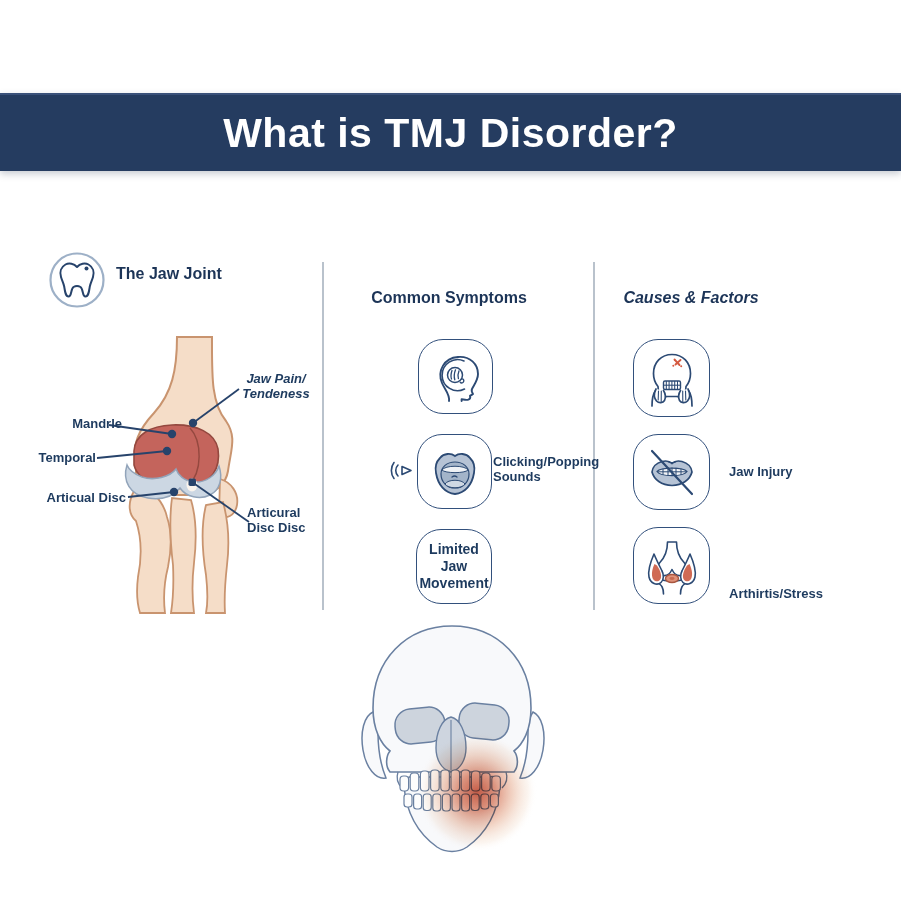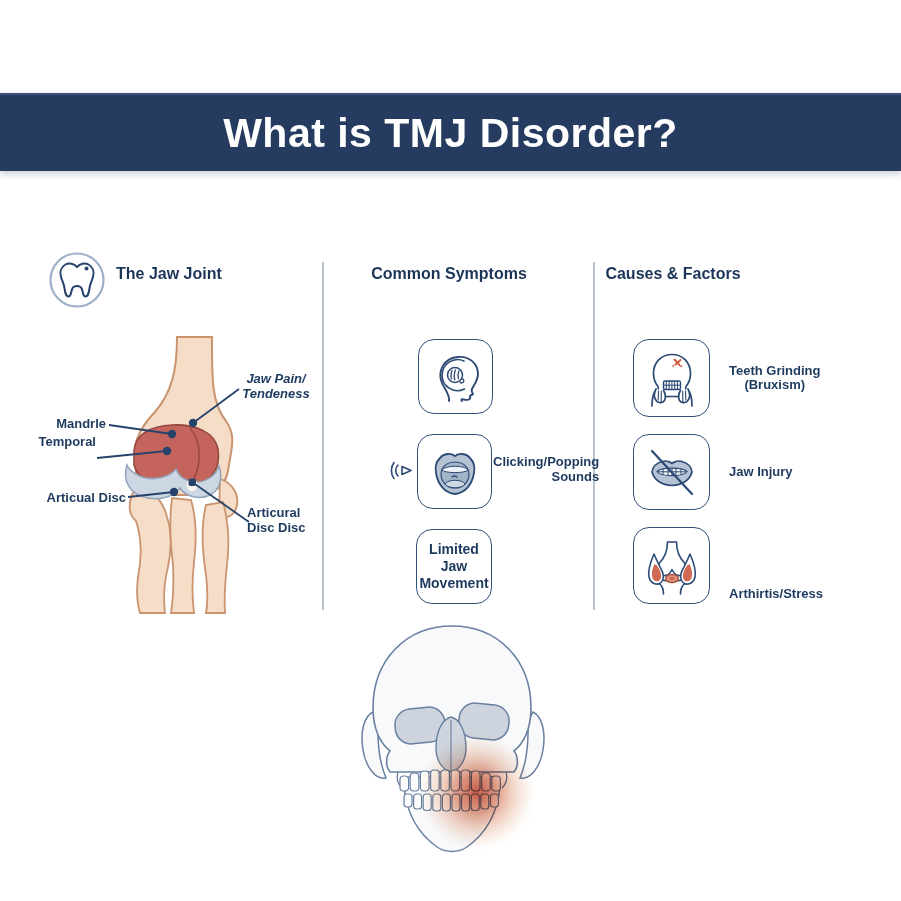--- a/index.html
+++ b/index.html
@@ -9,30 +9,30 @@
   .pre{white-space:pre-line;}
 
   
   .header-band{left:0;top:93px;width:901px;height:76px;background:#253c60;
     border-top:2px solid #3a517a;box-shadow:0 3px 7px rgba(40,55,85,.25);
     display:flex;align-items:center;justify-content:center;}
   .header-band h1{margin:0;color:#ffffff;font-size:41px;font-weight:700;letter-spacing:.5px;}
 
   
   .col-title{color:#1c3457;font-size:16px;font-weight:700;}
-  .col-title.center{text-align:center;}
+  .col-title.center{text-align:center;margin-top:24px;}
   .divider{width:2px;background:#b9c2cc;top:262px;height:348px;}
 
   
   .lbl{color:#1d3a5e;font-size:13px;font-weight:700;line-height:14.5px;}
   .r{text-align:right;}
   .c{text-align:center;}
 
   
-  .card{border:1.7px solid #32507c;border-radius:16px;background:#fff;
+  .card{border:1.7px solid #32507c;border-radius:25px;background:#fff;
         display:flex;align-items:center;justify-content:center;box-sizing:border-box;}
   .side-label{display:flex;align-items:center;}
 
   svg{display:block;}
 </style>
 </head>
 <body>
 
 <div id="canvas">
 
@@ -42,21 +42,21 @@
 
   <div class="abs" style="left:48px;top:251px;width:58px;height:58px;">
     <svg width="58" height="58" viewBox="0 0 58 58">
       <circle cx="29" cy="29" r="26.5" fill="#ffffff" stroke="#9db0c7" stroke-width="2.2"></circle>
       <path d="M29,16 C26,12.5 21,11.5 17.5,13.5 C13,16 11.5,21 13,26 C14,29.5 15.5,32 16.2,35.5 C17,40.5 17.5,45.5 20.5,45.5 C24,45.5 22.5,38 25.5,36 C27.5,34.8 30.5,34.8 32.5,36 C35.5,38 34,45.5 37.5,45.5 C40.5,45.5 41,40.5 41.8,35.5 C42.5,32 44,29.5 45,26 C46.5,21 45,16 40.5,13.5 C37,11.5 32,12.5 29,16 Z" fill="#ffffff" stroke="#27436b" stroke-width="2" stroke-linejoin="round"></path>
       <circle cx="38.5" cy="17.5" r="2" fill="#27436b"></circle>
     </svg>
   </div>
   <div class="abs col-title" style="left:116px;top:265px;">The Jaw Joint</div>
   <div class="abs col-title center" style="left:319px;top:265px;width:260px;">Common Symptoms</div>
-  <div class="abs col-title center" style="left:543px;top:265px;width:260px;">Causes &amp; Factors</div>
+  <div class="abs col-title center" style="left:561px;top:265px;width:260px;font-style:italic;">Causes &amp; Factors</div>
 
   <div class="abs divider" style="left:322px;"></div>
   <div class="abs divider" style="left:593px;"></div>
 
   <div class="abs" style="left:30px;top:325px;width:290px;height:290px;">
     <svg width="290" height="290" viewBox="0 0 290 290">
 
       <path d="M147,12 C147,45 142,68 124,88 C110,103 102,118 106,134 L106,152 C110,162 120,168 132,170 L170,170 C185,169 196,159 198,146 C201,124 207,112 196,96 C181,78 182,50 182,12 Z" fill="#f5ddc8" stroke="#c9946f" stroke-width="2"></path>
 
       <path d="M190,154 C201,157 209,168 207,180 C205,191 196,195 189,190 Z" fill="#f5ddc8" stroke="#c9946f" stroke-width="1.8"></path>
@@ -82,22 +82,22 @@
         <circle cx="142" cy="109" r="4.2"></circle>
         <circle cx="137" cy="126" r="4.2"></circle>
         <circle cx="144" cy="167" r="4.2"></circle>
         <rect x="158.5" y="153.5" width="7.5" height="7.5" rx="1.8"></rect>
       </g>
     </svg>
   </div>
 
   <div class="abs lbl pre c" style="left:241px;top:372px;width:70px;font-style:italic;">Jaw Pain/
 Tendeness</div>
-  <div class="abs lbl r" style="left:40px;top:417px;width:66px;">Mandrle</div>
-  <div class="abs lbl r" style="left:30px;top:435px;width:66px;">Temporal</div>
+  <div class="abs lbl r" style="left:56px;top:417px;width:66px;">Mandrle</div>
+  <div class="abs lbl r" style="left:30px;top:451px;width:66px;">Temporal</div>
   <div class="abs lbl r" style="left:34px;top:491px;width:92px;">Articual Disc</div>
   <div class="abs lbl pre" style="left:247px;top:506px;width:70px;">Articural
 Disc Disc</div>
 
   <div class="abs card" style="left:418px;top:339px;width:75px;height:75px;">
     <svg width="56" height="56" viewBox="0 0 56 56">
       <g fill="none" stroke="#2c4a74" stroke-linecap="round" stroke-linejoin="round">
         <path d="M21,52 C22,45 17,41 14,34 C9,22 16,9 30,8 C42,7 50,15 50,25 C50,31 46,36 44,40 C43,42 44,43.5 45,45 C44,46 43,46.3 42,46.6 C42.6,48.4 42.2,50 40.4,50.6 C38,51.4 35.5,50.4 33.6,50.2 L33.6,52" stroke-width="1.9"></path>
         <path d="M36,12 A15.5,15.5 0 1,0 36.5,40" stroke-width="1.6"></path>
         <circle cx="27" cy="26" r="7.5" stroke-width="1.5" fill="#ffffff"></circle>
@@ -119,21 +119,21 @@
 
   <div class="abs card" style="left:417px;top:434px;width:75px;height:75px;">
     <svg width="56" height="56" viewBox="0 0 56 56">
       <path d="M28,12 C24,9 17,9 13,14 C9,18 8,24 9,29 C11,41 18,49 28,50 C38,49 45,41 47,29 C48,24 47,18 43,14 C39,9 32,9 28,12 Z" fill="#b6c3d5" stroke="#2c4a74" stroke-width="1.8"></path>
       <path d="M28,18 C20,18 14,23 14,30 C14,38 20,44 28,44 C36,44 42,38 42,30 C42,23 36,18 28,18 Z" fill="#a3b4c9" stroke="#2c4a74" stroke-width="1.2"></path>
       <path d="M15,26 C18,21 38,21 41,26 C38,29.5 18,29.5 15,26 Z" fill="#eef1f5" stroke="#2c4a74" stroke-width="1"></path>
       <path d="M18,40 C21,35 35,35 38,40 C35,45 21,45 18,40 Z" fill="#cfd8e3" stroke="#2c4a74" stroke-width="1"></path>
       <path d="M25,33 C26.5,31.8 28.5,31.8 30,33" fill="none" stroke="#2c4a74" stroke-width="1.3" stroke-linecap="round"></path>
     </svg>
   </div>
-  <div class="abs lbl pre" style="left:493px;top:455px;text-align:right;">Clicking/Popping
+  <div class="abs lbl pre" style="left:493px;top:455px;">Clicking/Popping
 Sounds</div>
 
   <div class="abs card" style="left:416px;top:529px;width:76px;height:75px;">
     <div class="lbl pre c" style="font-size:14px;line-height:17px;">Limited Jaw
 Movement</div>
   </div>
 
   <div class="abs card" style="left:633px;top:339px;width:77px;height:78px;">
     <svg width="58" height="58" viewBox="0 0 58 58">
       <g fill="#ffffff" stroke="#2c4a74" stroke-width="1.7" stroke-linecap="round" stroke-linejoin="round">
@@ -154,24 +154,20 @@
         <line x1="34.5" y1="32" x2="34.5" y2="40.5"></line>
         <line x1="20.5" y1="36.2" x2="37.5" y2="36.2"></line>
       </g>
       <g stroke="#d4593f" stroke-width="1.9" stroke-linecap="round">
         <path d="M31.5,10.5 L36.5,16"></path>
         <path d="M37.5,11 L32.5,15.5"></path>
       </g>
       <circle cx="30.3" cy="16.8" r="1" fill="#d4593f"></circle>
       <circle cx="38.2" cy="17.2" r="1" fill="#d4593f"></circle>
     </svg>
-  </div>
-  <div class="abs side-label" style="left:729px;top:339px;height:78px;">
-    <div class="lbl pre c">Teeth Grinding
-(Bruxism)</div>
   </div>
 
   <div class="abs card" style="left:633px;top:434px;width:77px;height:76px;">
     <svg width="56" height="56" viewBox="0 0 56 56">
       <path d="M28,19.5 C26,17.5 22,16.5 18,17.5 C12,19 8.5,23.5 8,28 C10,35.5 17.5,41.5 28,41.5 C38.5,41.5 46,35.5 48,28 C47.5,23.5 44,19 38,17.5 C34,16.5 30,17.5 28,19.5 Z" fill="#b6c3d5" stroke="#2c4a74" stroke-width="1.7"></path>
       <path d="M13,27.5 C17,23 39,23 43,27.5 C39,33 17,33 13,27.5 Z" fill="#f2f4f7" stroke="#2c4a74" stroke-width="1.2"></path>
       <g stroke="#2c4a74" stroke-width="1">
         <path d="M13.5,27.8 L42.5,27.8"></path>
         <line x1="19" y1="24.7" x2="19" y2="31"></line>
         <line x1="24" y1="23.8" x2="24" y2="31.8"></line>

